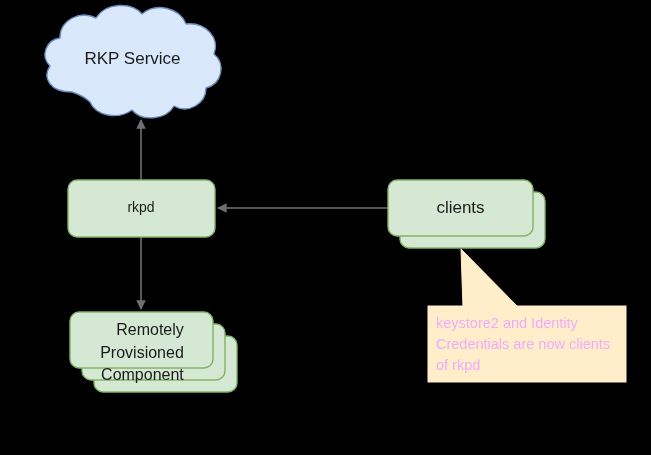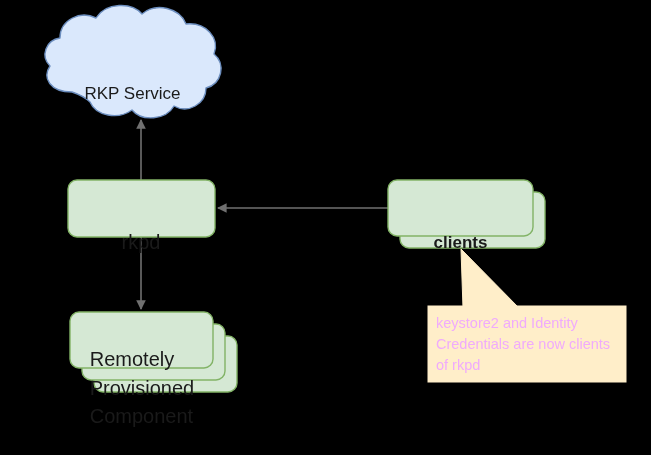--- a/index.html
+++ b/index.html
@@ -21,64 +21,62 @@
     top: 0;
     width: 651px;
     height: 455px;
     pointer-events: none;
   }
   .node-label {
     position: absolute;
     display: flex;
     align-items: center;
     justify-content: center;
-    text-align: left;
+    text-align: right;
     color: #1a1a1a;
     font-family: "Liberation Sans", sans-serif;
     line-height: 1.28;
     white-space: pre-line;
     pointer-events: none;
-    margin-top: 35px;
   }
 
   
   #cloud-label {
     left: 60px;
     top: 42px;
     width: 145px;
     height: 34px;
     font-size: 17px;
   }
 
   
   #rkpd-label {
     left: 68px;
     top: 196px;
     width: 146px;
     height: 24px;
-    font-size: 20px;
+    font-size: 14px;
   }
 
   
   #clients-label {
     left: 388px;
     top: 196px;
     width: 145px;
     height: 24px;
     font-size: 17px;
-    font-weight: bold;
   }
 
   
   #rpc-label {
     left: 71px;
     top: 313px;
     width: 142px;
     height: 80px;
-    font-size: 20px;
+    font-size: 16px;
     line-height: 1.42;
   }
 
   
   #callout-text {
     position: absolute;
     left: 436px;
     top: 313px;
     width: 182px;
     height: 64px;

